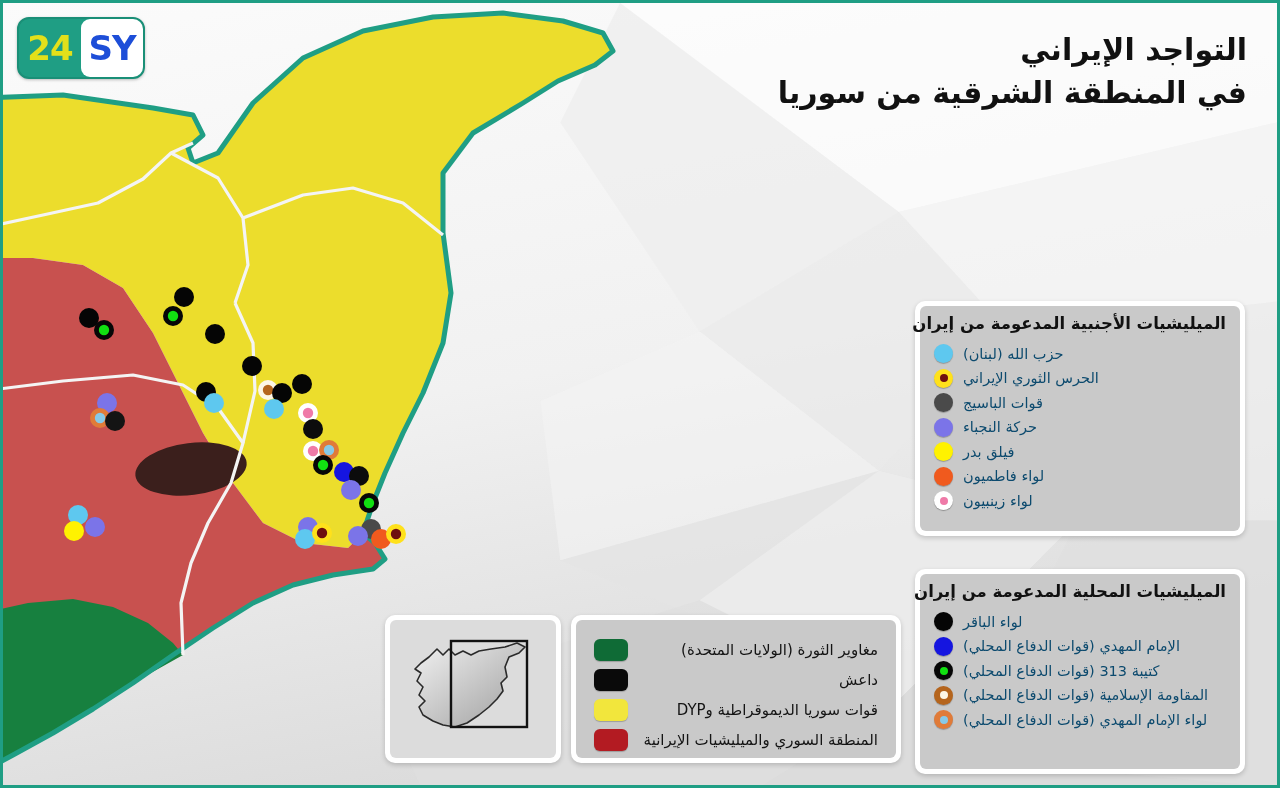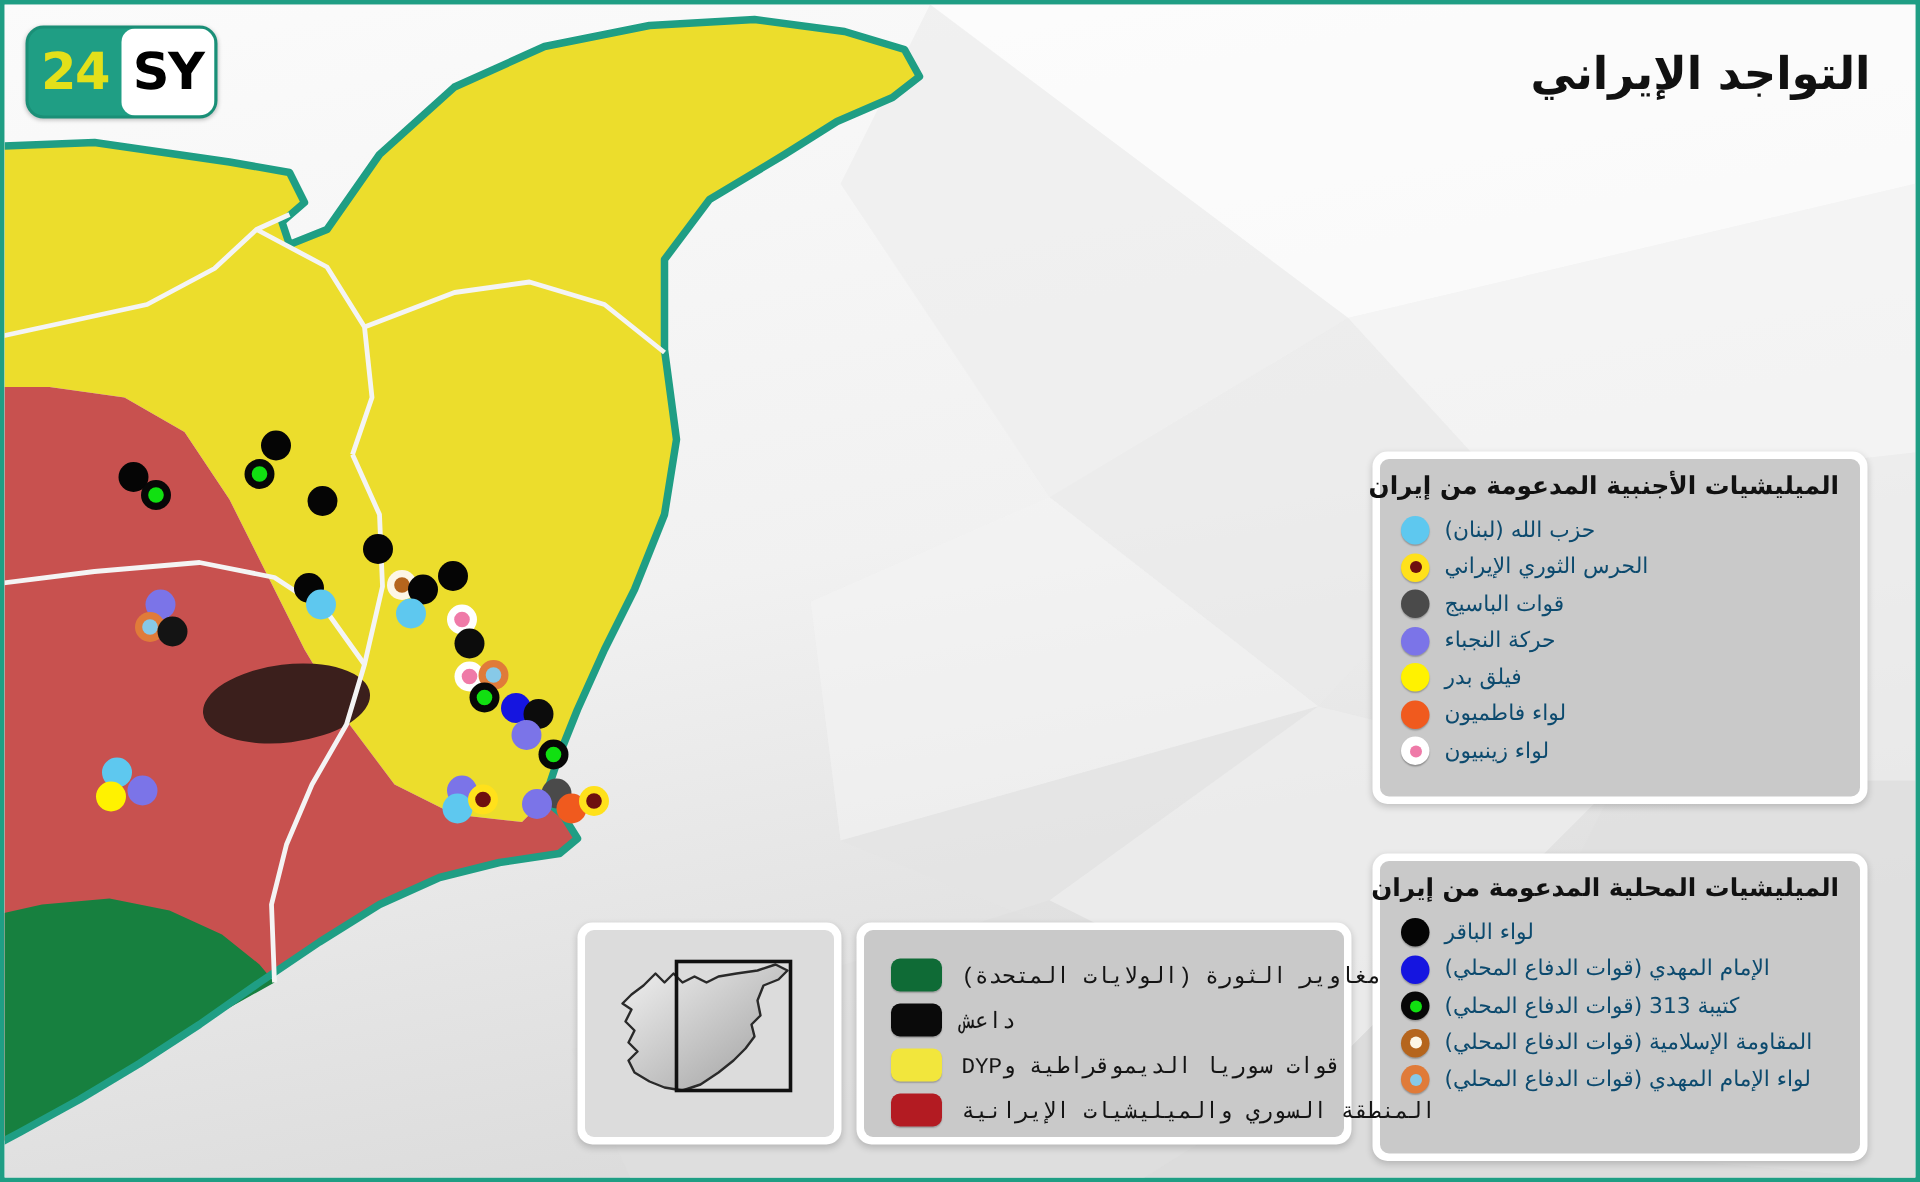--- a/index.html
+++ b/index.html
@@ -25,21 +25,21 @@
   .logo{
     position:absolute; left:14px; top:14px; z-index:40;
     width:128px; height:62px; border-radius:12px;
     background:#1f9e84; border:2px solid #1a8f77;
     display:flex; align-items:stretch; overflow:hidden;
     box-shadow:0 1px 3px rgba(0,0,0,.25);
   }
   .logo-sy{
     background:#ffffff; width:62px;
     display:flex; align-items:center; justify-content:center;
-    color:#000000; font-weight:bold; font-size:34px; letter-spacing:-1px;
+    color:#1d4ed8; font-weight:bold; font-size:34px; letter-spacing:-1px;
     border-radius:9px 0 0 9px;
   }
   .logo-24{
     flex:1; display:flex; align-items:center; justify-content:center;
     color:#e3e01a; font-weight:bold; font-size:34px; letter-spacing:-1px;
   }
 
   
   .title-block{
     position:absolute; right:30px; top:26px; z-index:40;
@@ -78,22 +78,22 @@
   }
   .dot{
     width:19px; height:19px; border-radius:50%;
     flex:0 0 19px; box-shadow:0 1px 1px rgba(0,0,0,.25);
   }
   .dot.ring{ display:flex; align-items:center; justify-content:center; }
   .dot.ring i{ display:block; width:8px; height:8px; border-radius:50%; }
 
   
   .terr-row{
-    display:flex; align-items:center; justify-content:flex-start;
-    gap:13px; margin:8px 0; flex-direction:row-reverse;font-family:Liberation Mono, monospace;
+    display:flex; align-items:center; justify-content:space-between;
+    gap:13px; margin:8px 0; flex-direction:row-reverse;
   }
   .swatch{
     width:34px; height:22px; border-radius:6px; flex:0 0 34px;
     box-shadow:0 1px 1px rgba(0,0,0,.22);
   }
   .terr-label{ font-size:15px; color:#141414; white-space:nowrap; }
 
   
   .inset-inner{
     background:#dcdcdc; border-radius:6px; width:100%; height:100%;
@@ -209,20 +209,21 @@
       </g>
   </svg>
 
   <div class="logo">
     <span class="logo-sy">SY</span>
     <span class="logo-24">24</span>
   </div>
 
   <div class="title-block">
     <div>التواجد الإيراني</div>
+    <div>في المنطقة الشرقية من سوريا</div>
   </div>
 
   <div class="panel" style="right:32px; top:298px; width:330px; height:235px;">
     <div class="panel-inner">
       <div class="panel-title">الميليشيات الأجنبية المدعومة من إيران</div>
       <div id="foreign-list">
           <div class="leg-row">
             <span class="dot" style="background: rgb(94, 200, 239);"></span>
             <span class="leg-label">حزب الله (لبنان)</span>
           </div>

